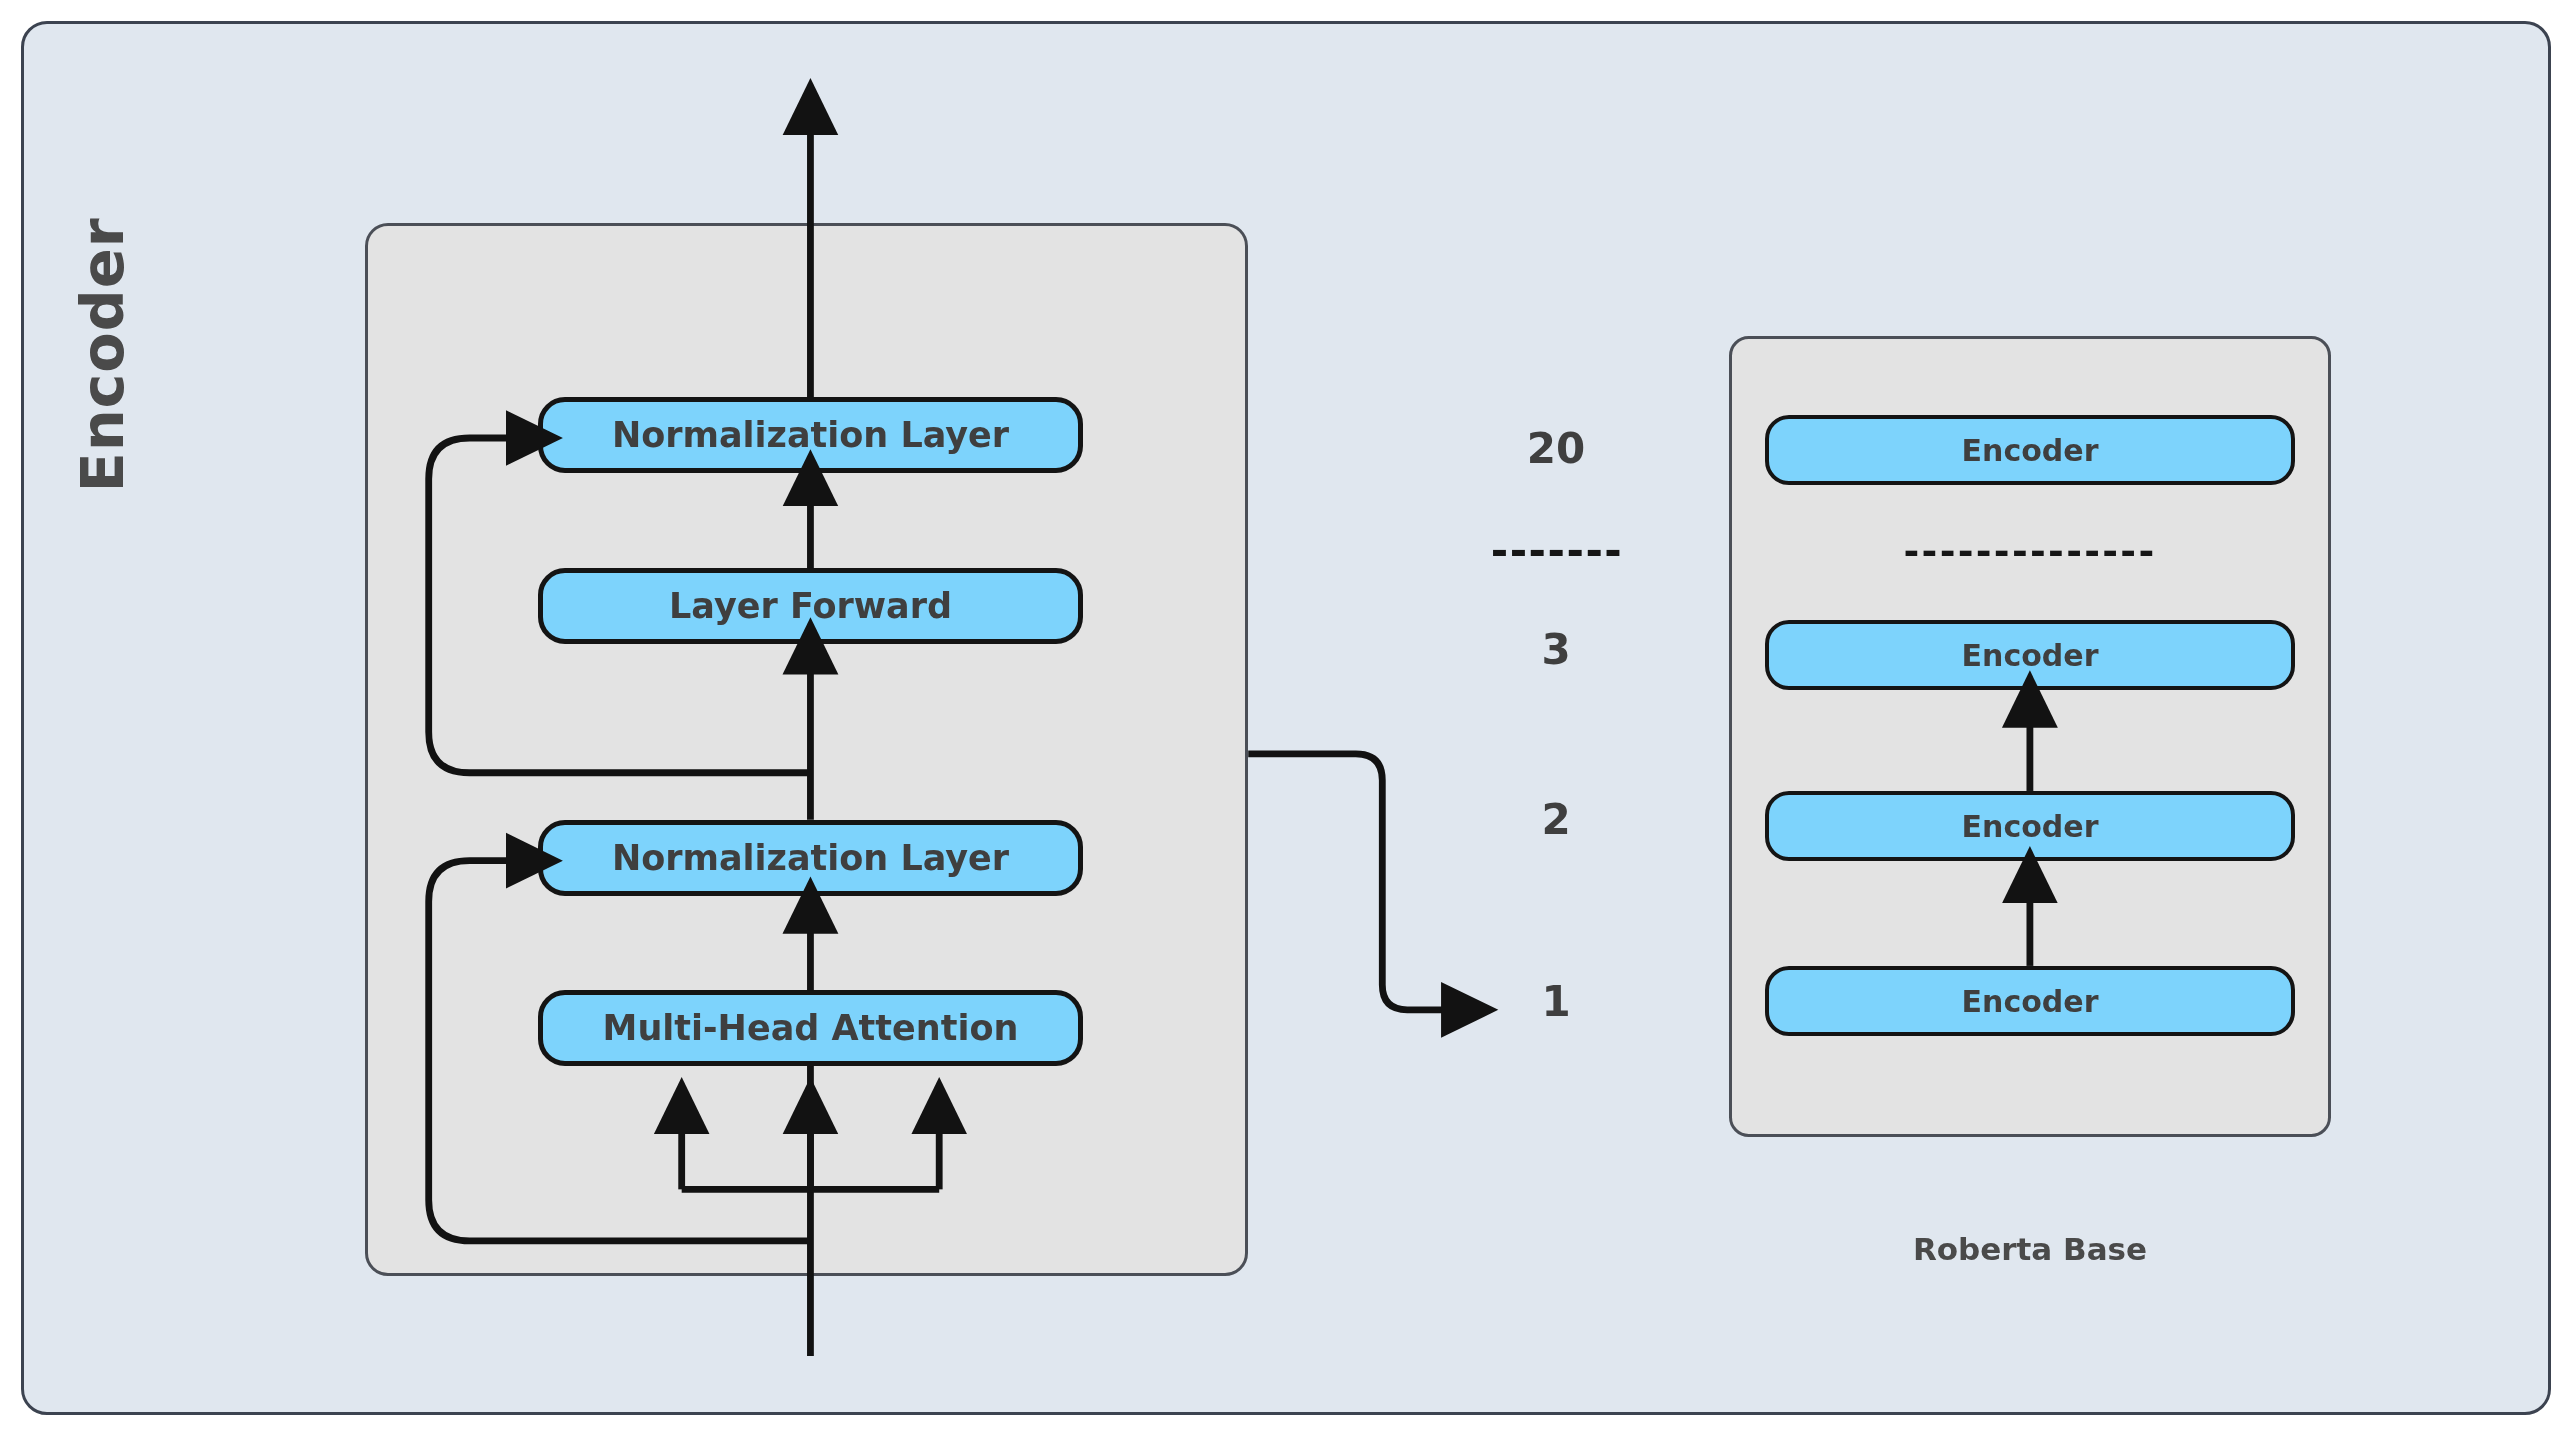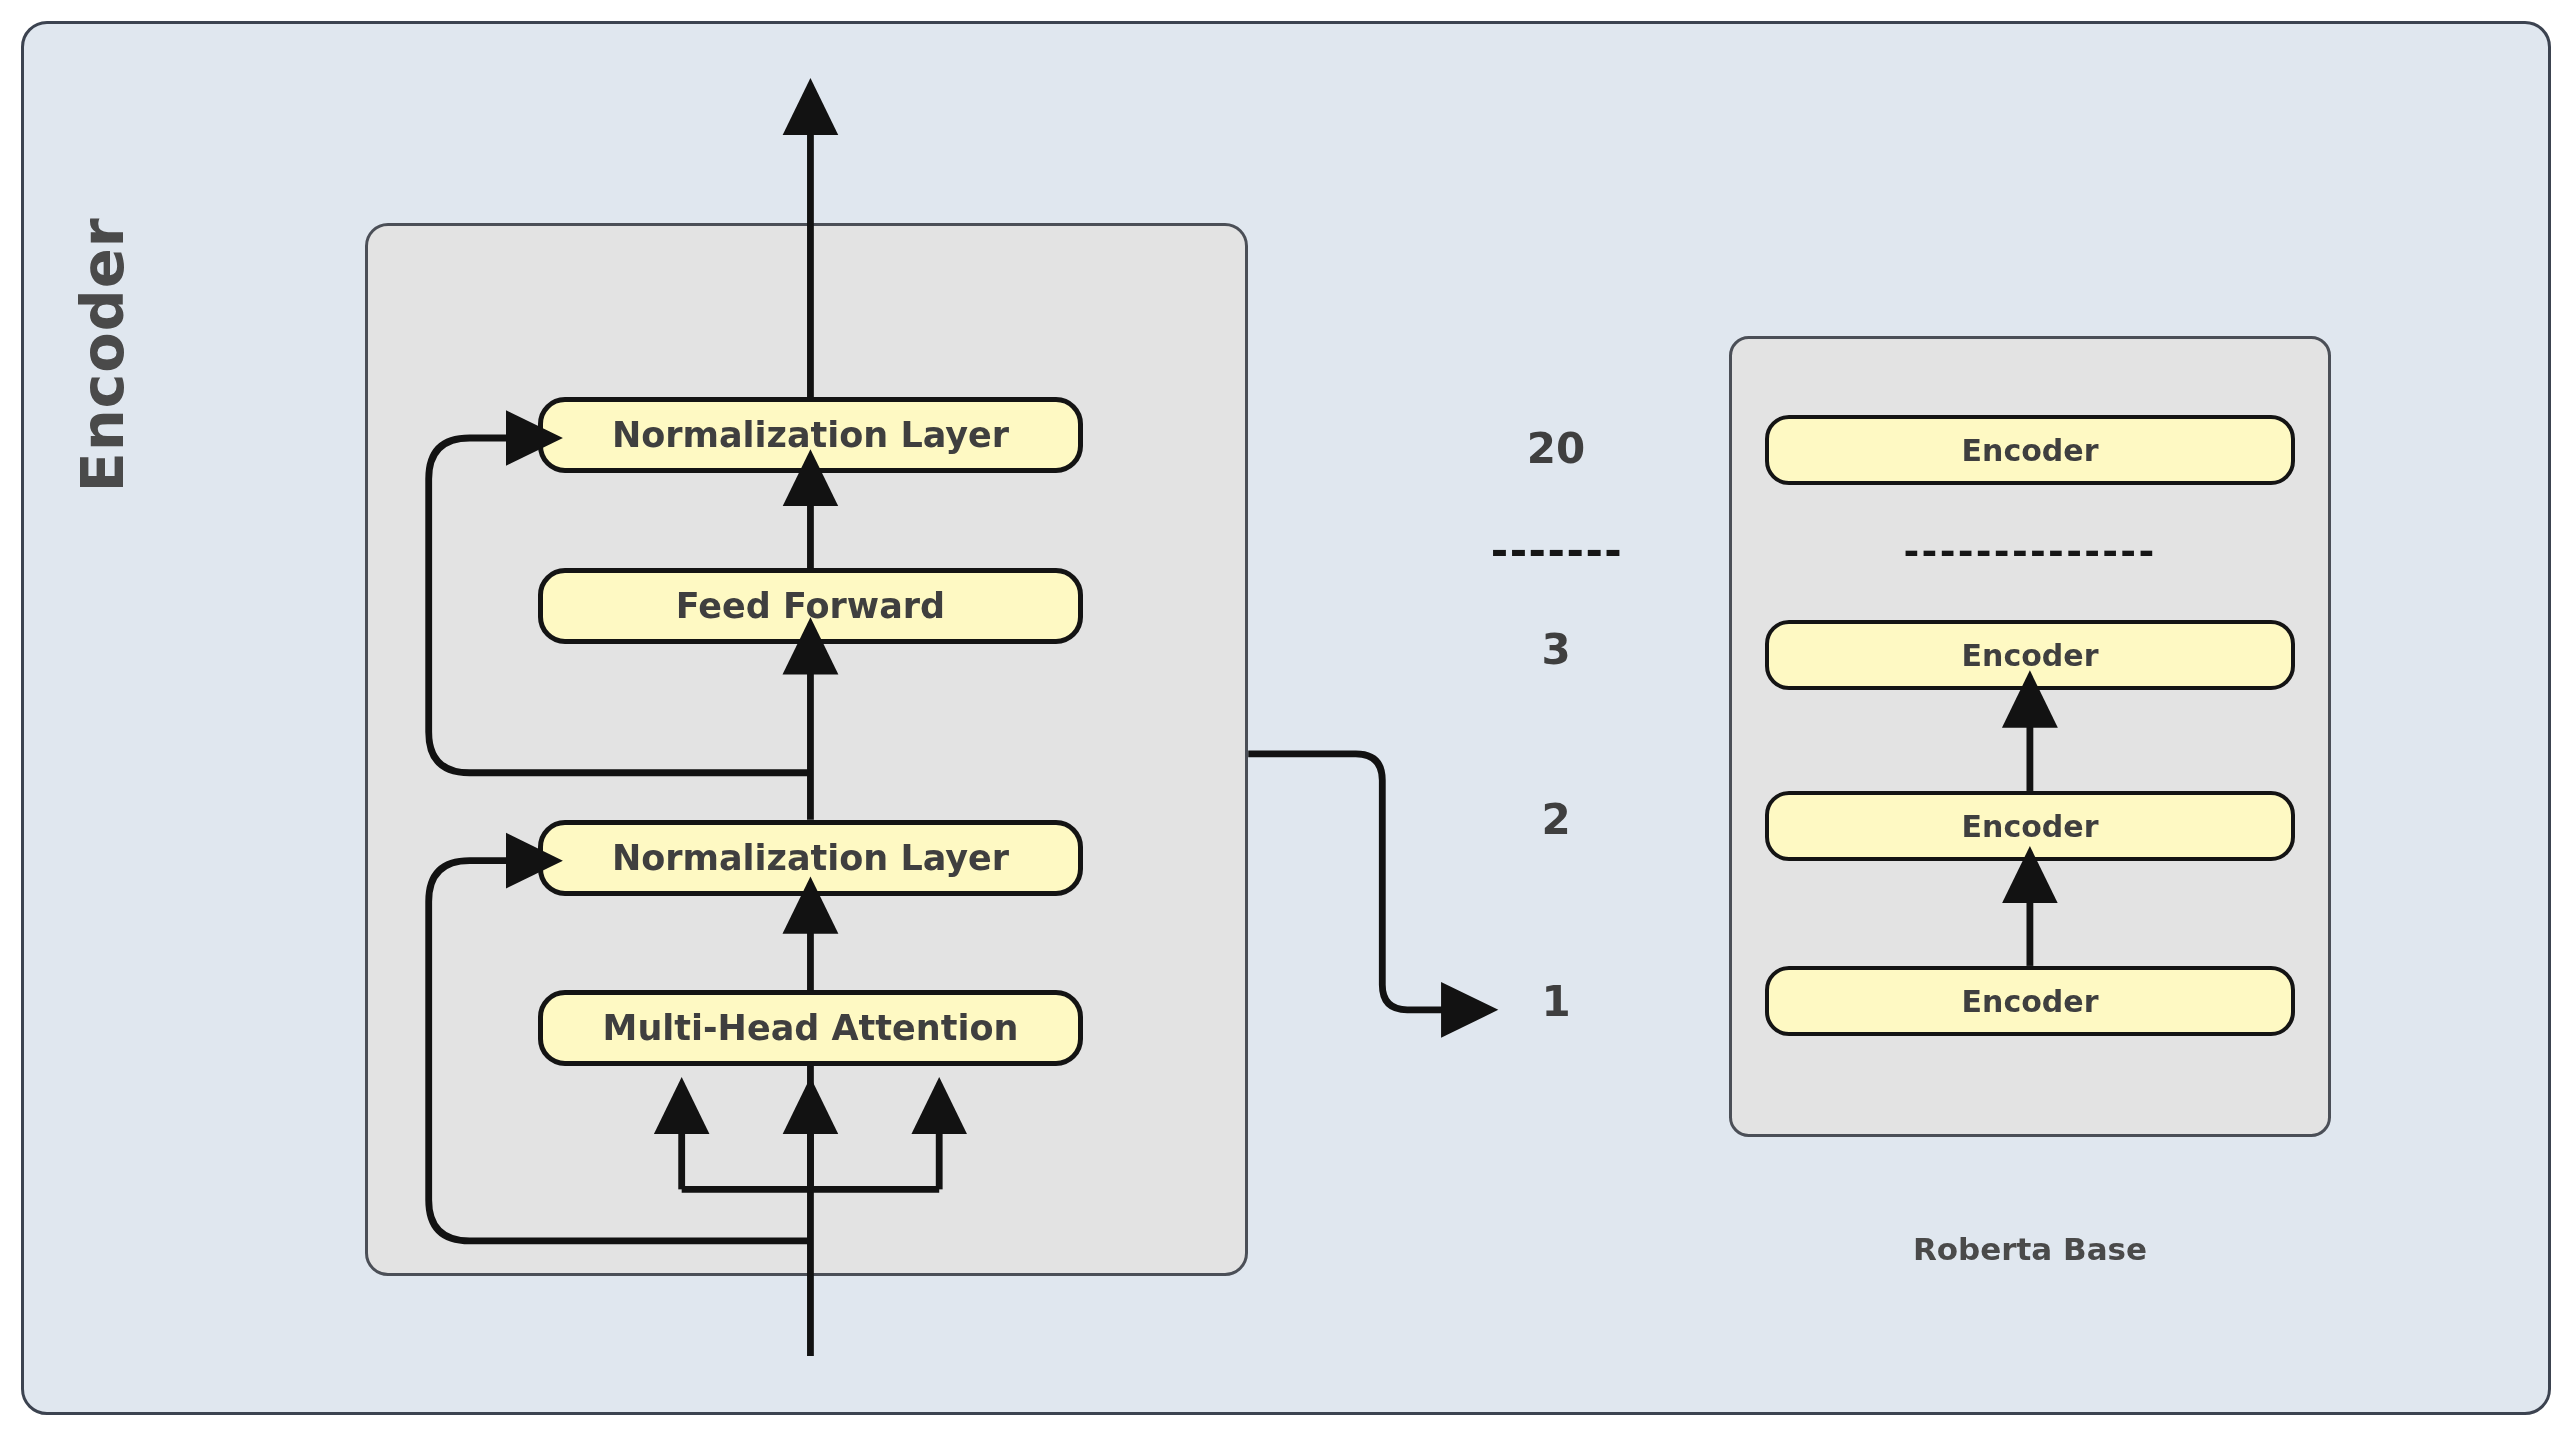--- a/index.html
+++ b/index.html
@@ -65,21 +65,21 @@
     width: 602px;
     height: 801px;
     background: #e3e3e3;
     border: 3.8px solid #4b4f57;
     border-radius: 19.7px;
     box-sizing: border-box;
   }
   
   .pill {
     position: absolute;
-    background: #fef9c3;
+    background: #7dd3fc;
     border: 5.3px solid #141414;
     border-radius: 27px;
     box-sizing: border-box;
     display: flex;
     align-items: center;
     justify-content: center;
     font-weight: bold;
     color: #3f3f3f;
     white-space: nowrap;
   }
@@ -172,21 +172,21 @@
 <div id="stage">
 
   <div id="outer-panel"></div>
 
   <div id="encoder-caption">Encoder</div>
 
   <div id="encoder-body"></div>
 
   <div class="pill left-block" id="box-norm-top">Normalization Layer</div>
 
-  <div class="pill left-block" id="box-feedfwd">Feed Forward</div>
+  <div class="pill left-block" id="box-feedfwd">Layer Forward</div>
 
   <div class="pill left-block" id="box-norm-bot">Normalization Layer</div>
 
   <div class="pill left-block" id="box-mha">Multi-Head Attention</div>
 
   <div class="layer-number" id="num-12">20</div>
   <div id="mid-dashes">-------</div>
   <div class="layer-number" id="num-3">3</div>
   <div class="layer-number" id="num-2">2</div>
   <div class="layer-number" id="num-1">1</div>

